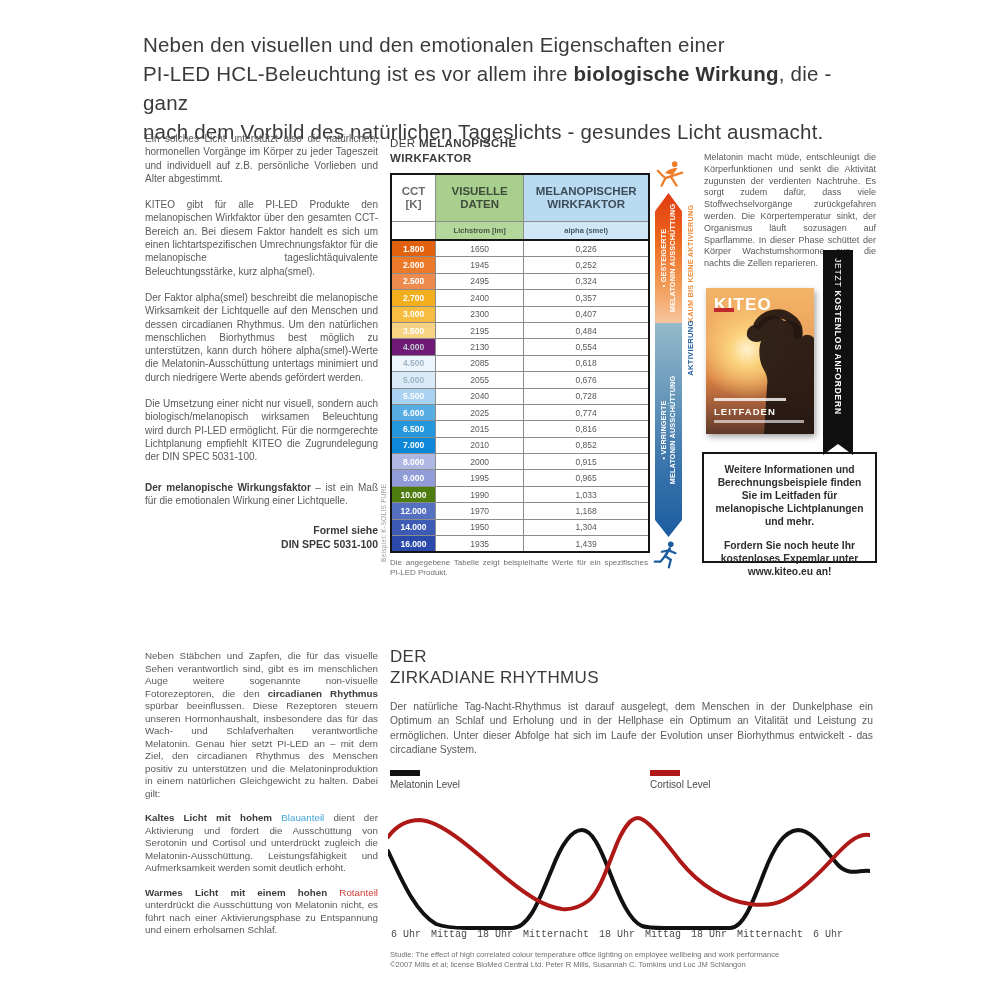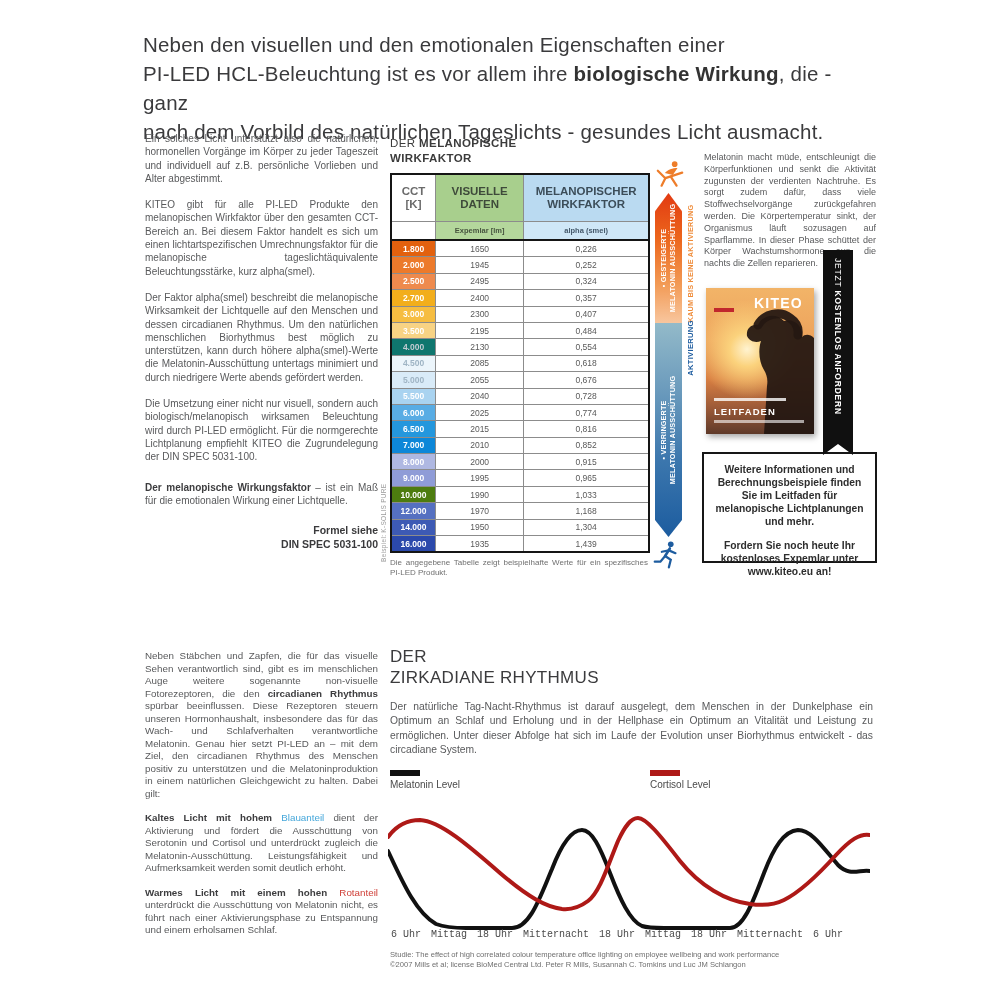--- a/index.html
+++ b/index.html
@@ -41,21 +41,21 @@
     background:linear-gradient(180deg,#93bac9 0%,#6d9cbd 30%,#3b76ad 65%,#1c5c9f 100%);
     clip-path:polygon(0 0,100% 0,100% 92%,50% 100%,0 92%);}
   .arrow-text{color:#fff;font-weight:bold;font-size:7.2px;line-height:8.6px;letter-spacing:.2px;}
   .side-kaum{color:#ef8c3a;font-weight:bold;font-size:7.3px;letter-spacing:.2px;}
   .side-akt{color:#1d5c9f;font-weight:bold;font-size:7.6px;letter-spacing:.3px;}
   
   .mel-note{left:704px;top:152px;width:172px;font-size:9px;line-height:11.8px;text-align:justify;}
   .cover{left:706px;top:288px;width:108px;height:146px;box-shadow:2px 3px 6px rgba(0,0,0,.35);
     background:radial-gradient(circle at 38% 42%,#fff3d0 0%,#fbd27c 16%,rgba(251,190,100,0) 46%),
                linear-gradient(180deg,#f2b468 0%,#eda35c 35%,#d97f42 62%,#9c5a38 82%,#5f3a2a 100%);}
-  .cover-brand{position:absolute;top:7px;left:8px;font-size:14px;font-weight:bold;color:#fff;letter-spacing:1.2px;margin-left:40px;}
+  .cover-brand{position:absolute;top:7px;left:8px;font-size:17px;font-weight:bold;color:#fff;letter-spacing:1.2px;}
   .brand-bar{position:absolute;top:20px;left:8px;width:20px;height:4px;background:#c1272d;}
   .cap-bar{position:absolute;bottom:33px;left:8px;width:72px;height:3px;background:rgba(255,255,255,.8);}
   .cover-title{position:absolute;bottom:17px;left:8px;font-size:9.5px;font-weight:bold;color:#fff;letter-spacing:1px;}
   .sub-bar{position:absolute;bottom:11px;left:8px;width:90px;height:3px;background:rgba(255,255,255,.6);}
   .ribbon{left:823px;top:250px;width:30px;height:205px;background:#101010;z-index:5;
     clip-path:polygon(0 0,100% 0,100% 100%,50% calc(100% - 11px),0 100%);}
   .ribbon-text{color:#fff;font-size:8.5px;letter-spacing:.8px;white-space:nowrap;}
   .info-box{left:702px;top:452px;width:175px;height:111px;border:2px solid #161616;box-sizing:border-box;
     padding:9px 7px 7px;text-align:center;font-size:10.3px;line-height:13px;color:#2e2e2e;font-weight:bold;}
   .info-box .cta{margin-top:11px;}
@@ -100,21 +100,21 @@
     </div>
     <table class="mel">
       <thead>
         <tr class="hdr">
           <th class="h-cct"><span>CCT</span><br><span>[K]</span></th>
           <th class="h-vis">VISUELLE DATEN</th>
           <th class="h-mel">MELANOPISCHER WIRKFAKTOR</th>
         </tr>
         <tr class="sub">
           <th class="s-cct"></th>
-          <th class="s-vis">Expemlar [lm]</th>
+          <th class="s-vis">Lichstrom [lm]</th>
           <th class="s-mel">alpha (smel)</th>
         </tr>
       </thead>
       <tbody>
           <tr>
             <td class="cct" style="background: rgb(226, 97, 14); color: rgb(255, 255, 255);">1.800</td>
             <td>1650</td>
             <td>0,226</td>
           </tr>
           <tr>
@@ -136,21 +136,21 @@
             <td class="cct" style="background: rgb(246, 189, 65); color: rgb(255, 255, 255);">3.000</td>
             <td>2300</td>
             <td>0,407</td>
           </tr>
           <tr>
             <td class="cct" style="background: rgb(248, 211, 132); color: rgb(255, 255, 255);">3.500</td>
             <td>2195</td>
             <td>0,484</td>
           </tr>
           <tr>
-            <td class="cct" style="background: #0f766e; color: rgb(194, 203, 210);">4.000</td>
+            <td class="cct" style="background: #701a75; color: rgb(194, 203, 210);">4.000</td>
             <td>2130</td>
             <td>0,554</td>
           </tr>
           <tr>
             <td class="cct" style="background: rgb(236, 245, 251); color: rgb(159, 180, 196);">4.500</td>
             <td>2085</td>
             <td>0,618</td>
           </tr>
           <tr>
             <td class="cct" style="background: rgb(217, 235, 248); color: rgb(159, 180, 196);">5.000</td>

